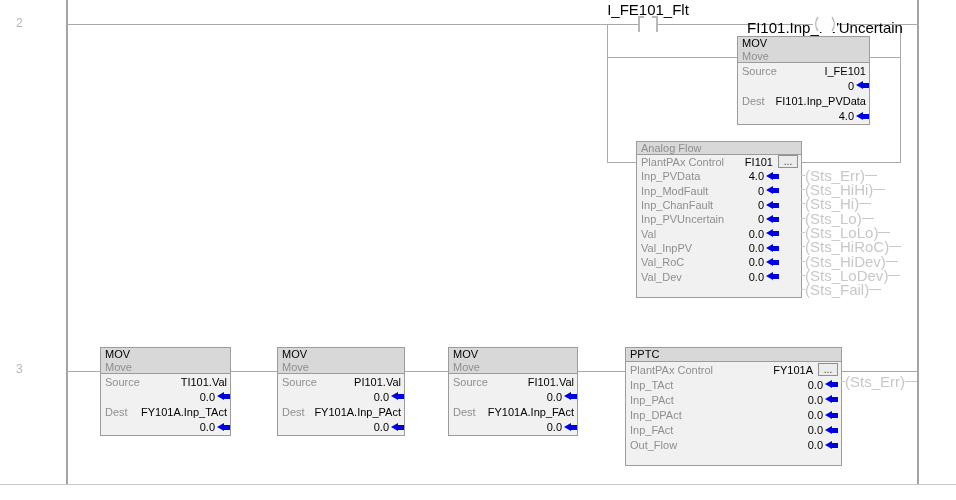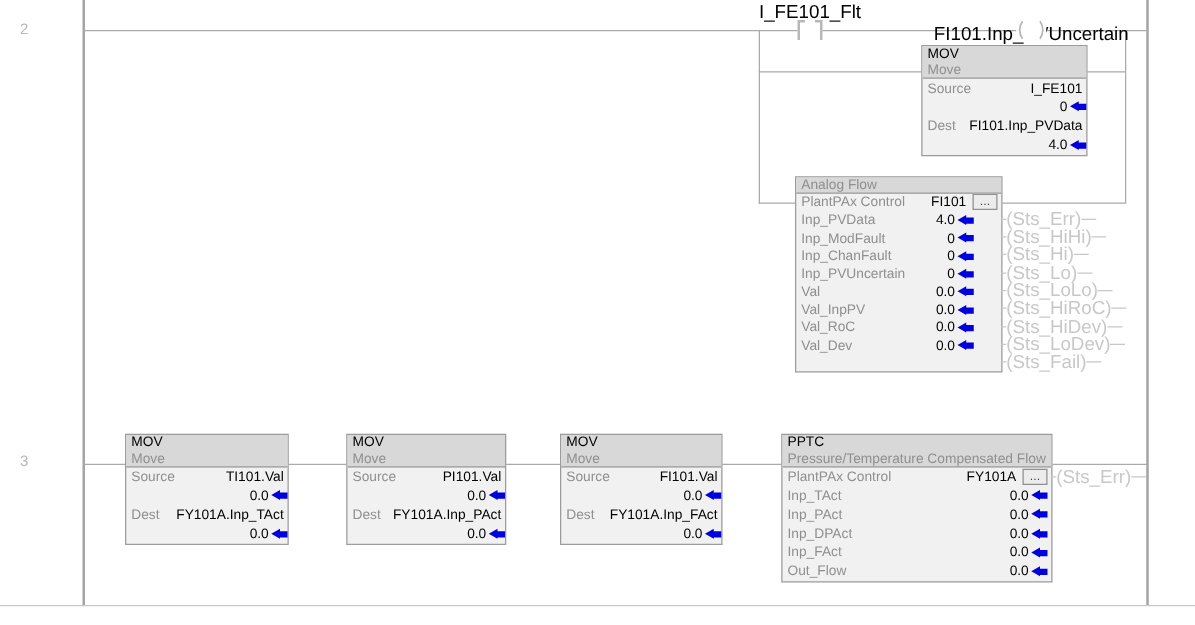--- a/index.html
+++ b/index.html
@@ -266,21 +266,20 @@
     </div>
   <div class="row">
       <span class="val">0.0</span>
       <span class="arrow"></span>
     </div>
 </div>
 
 <div class="block pptc" style="left:625px;top:347px;width:217px;height:119px;">
   <div class="hd">
     <div class="title">PPTC</div>
-    <div class="desc">Pressure/Temperature Compensated Flow</div>
   </div>
   <div class="row" style="padding-right:28px;">
     <span class="lbl">PlantPAx Control</span>
     <span class="val">FY101A</span>
     <button class="browse">...</button>
   </div>
   <div class="row">
       <span class="lbl">Inp_TAct</span>
       <span class="val">0.0</span>
       <span class="arrow"></span>

